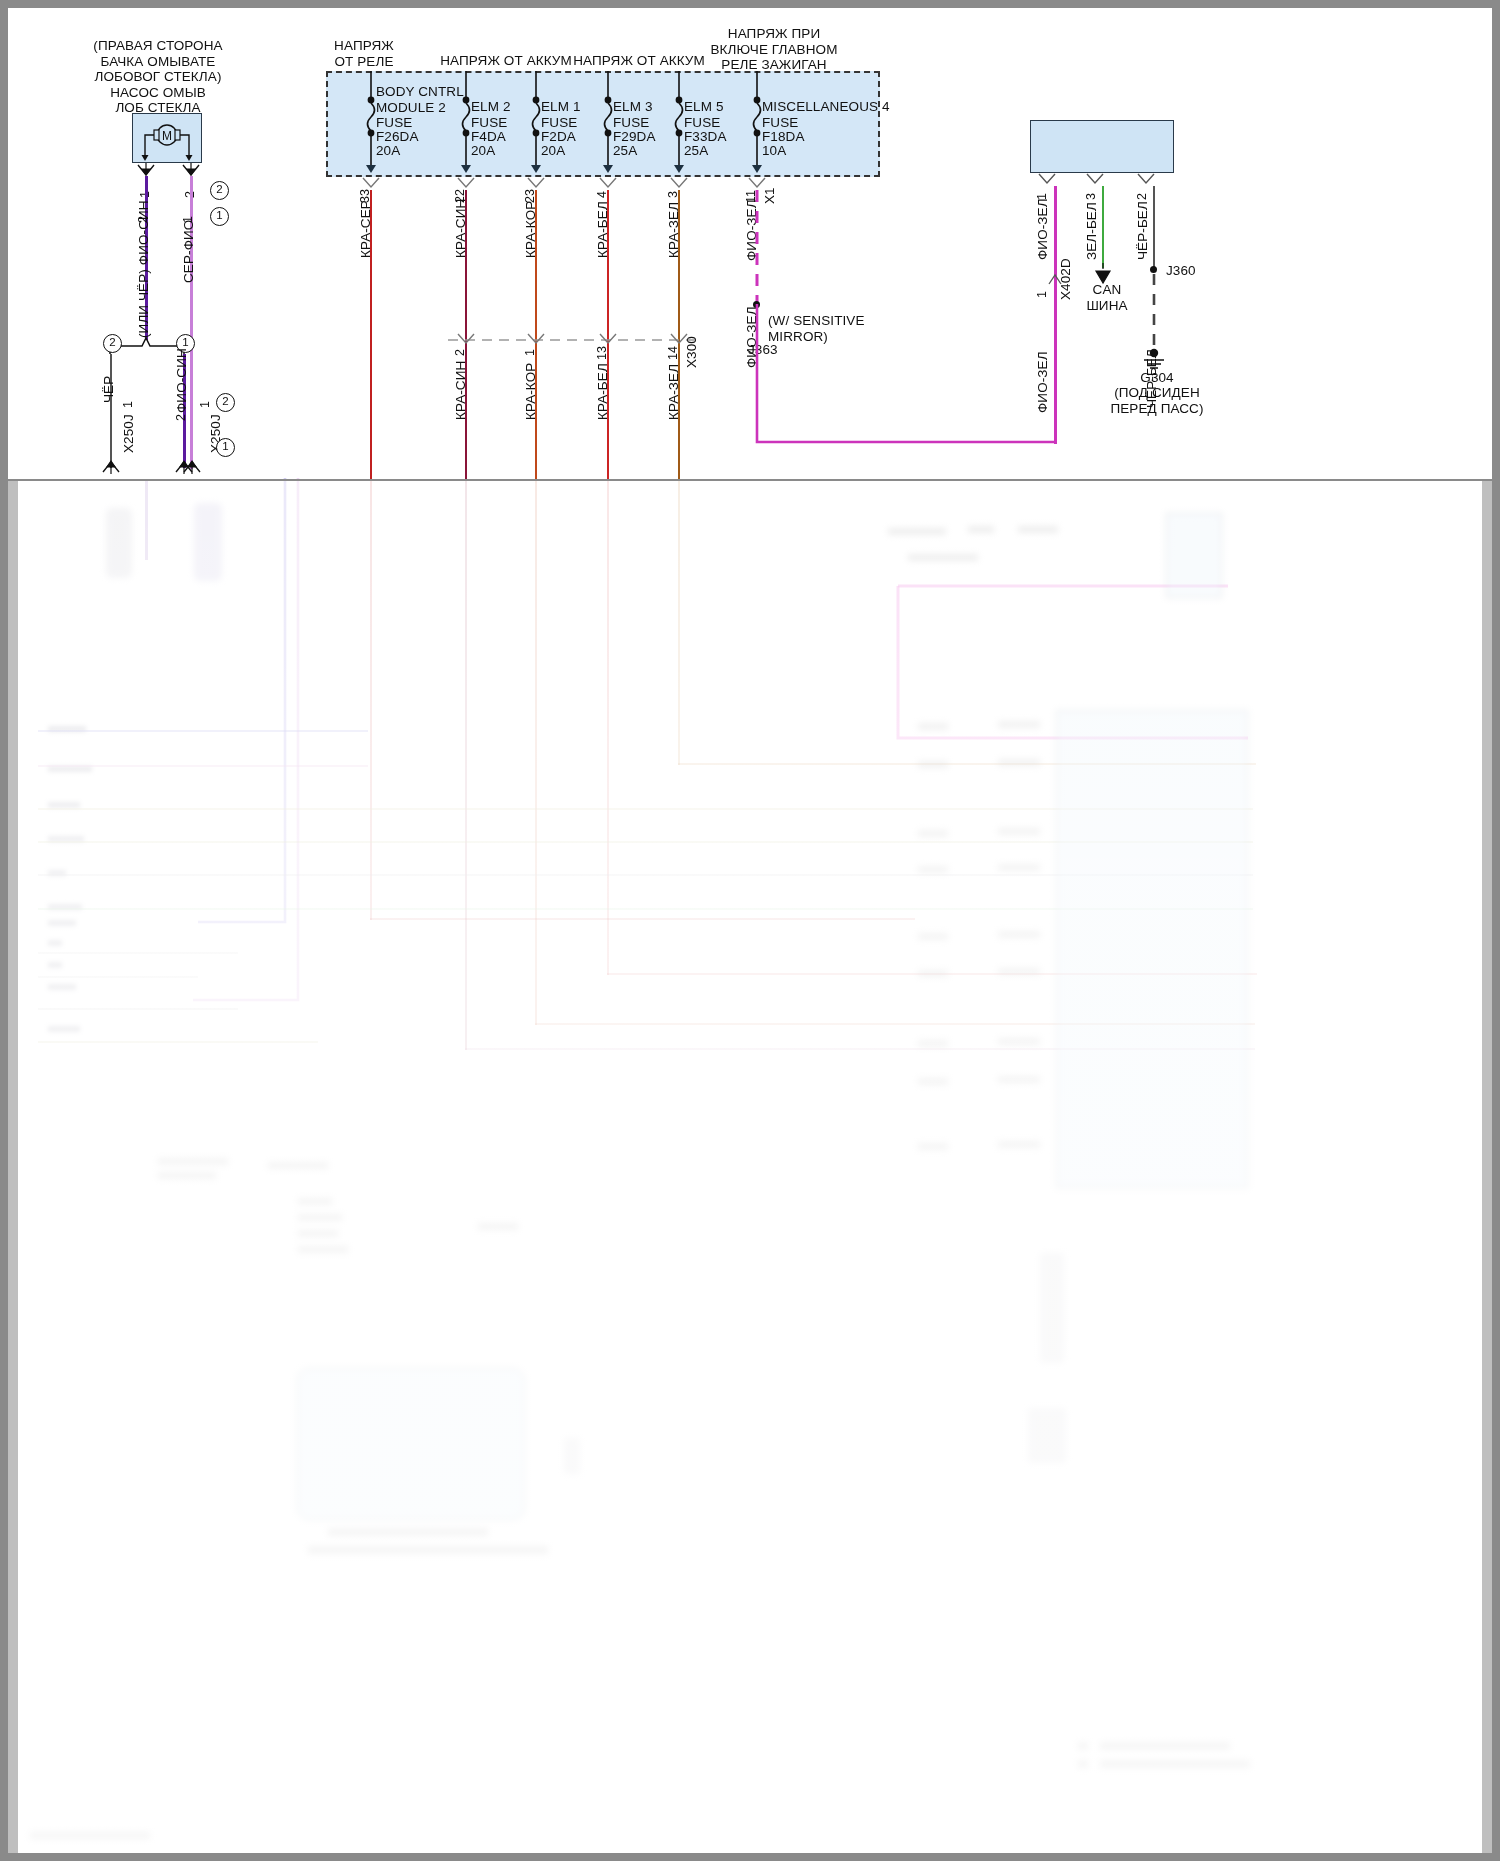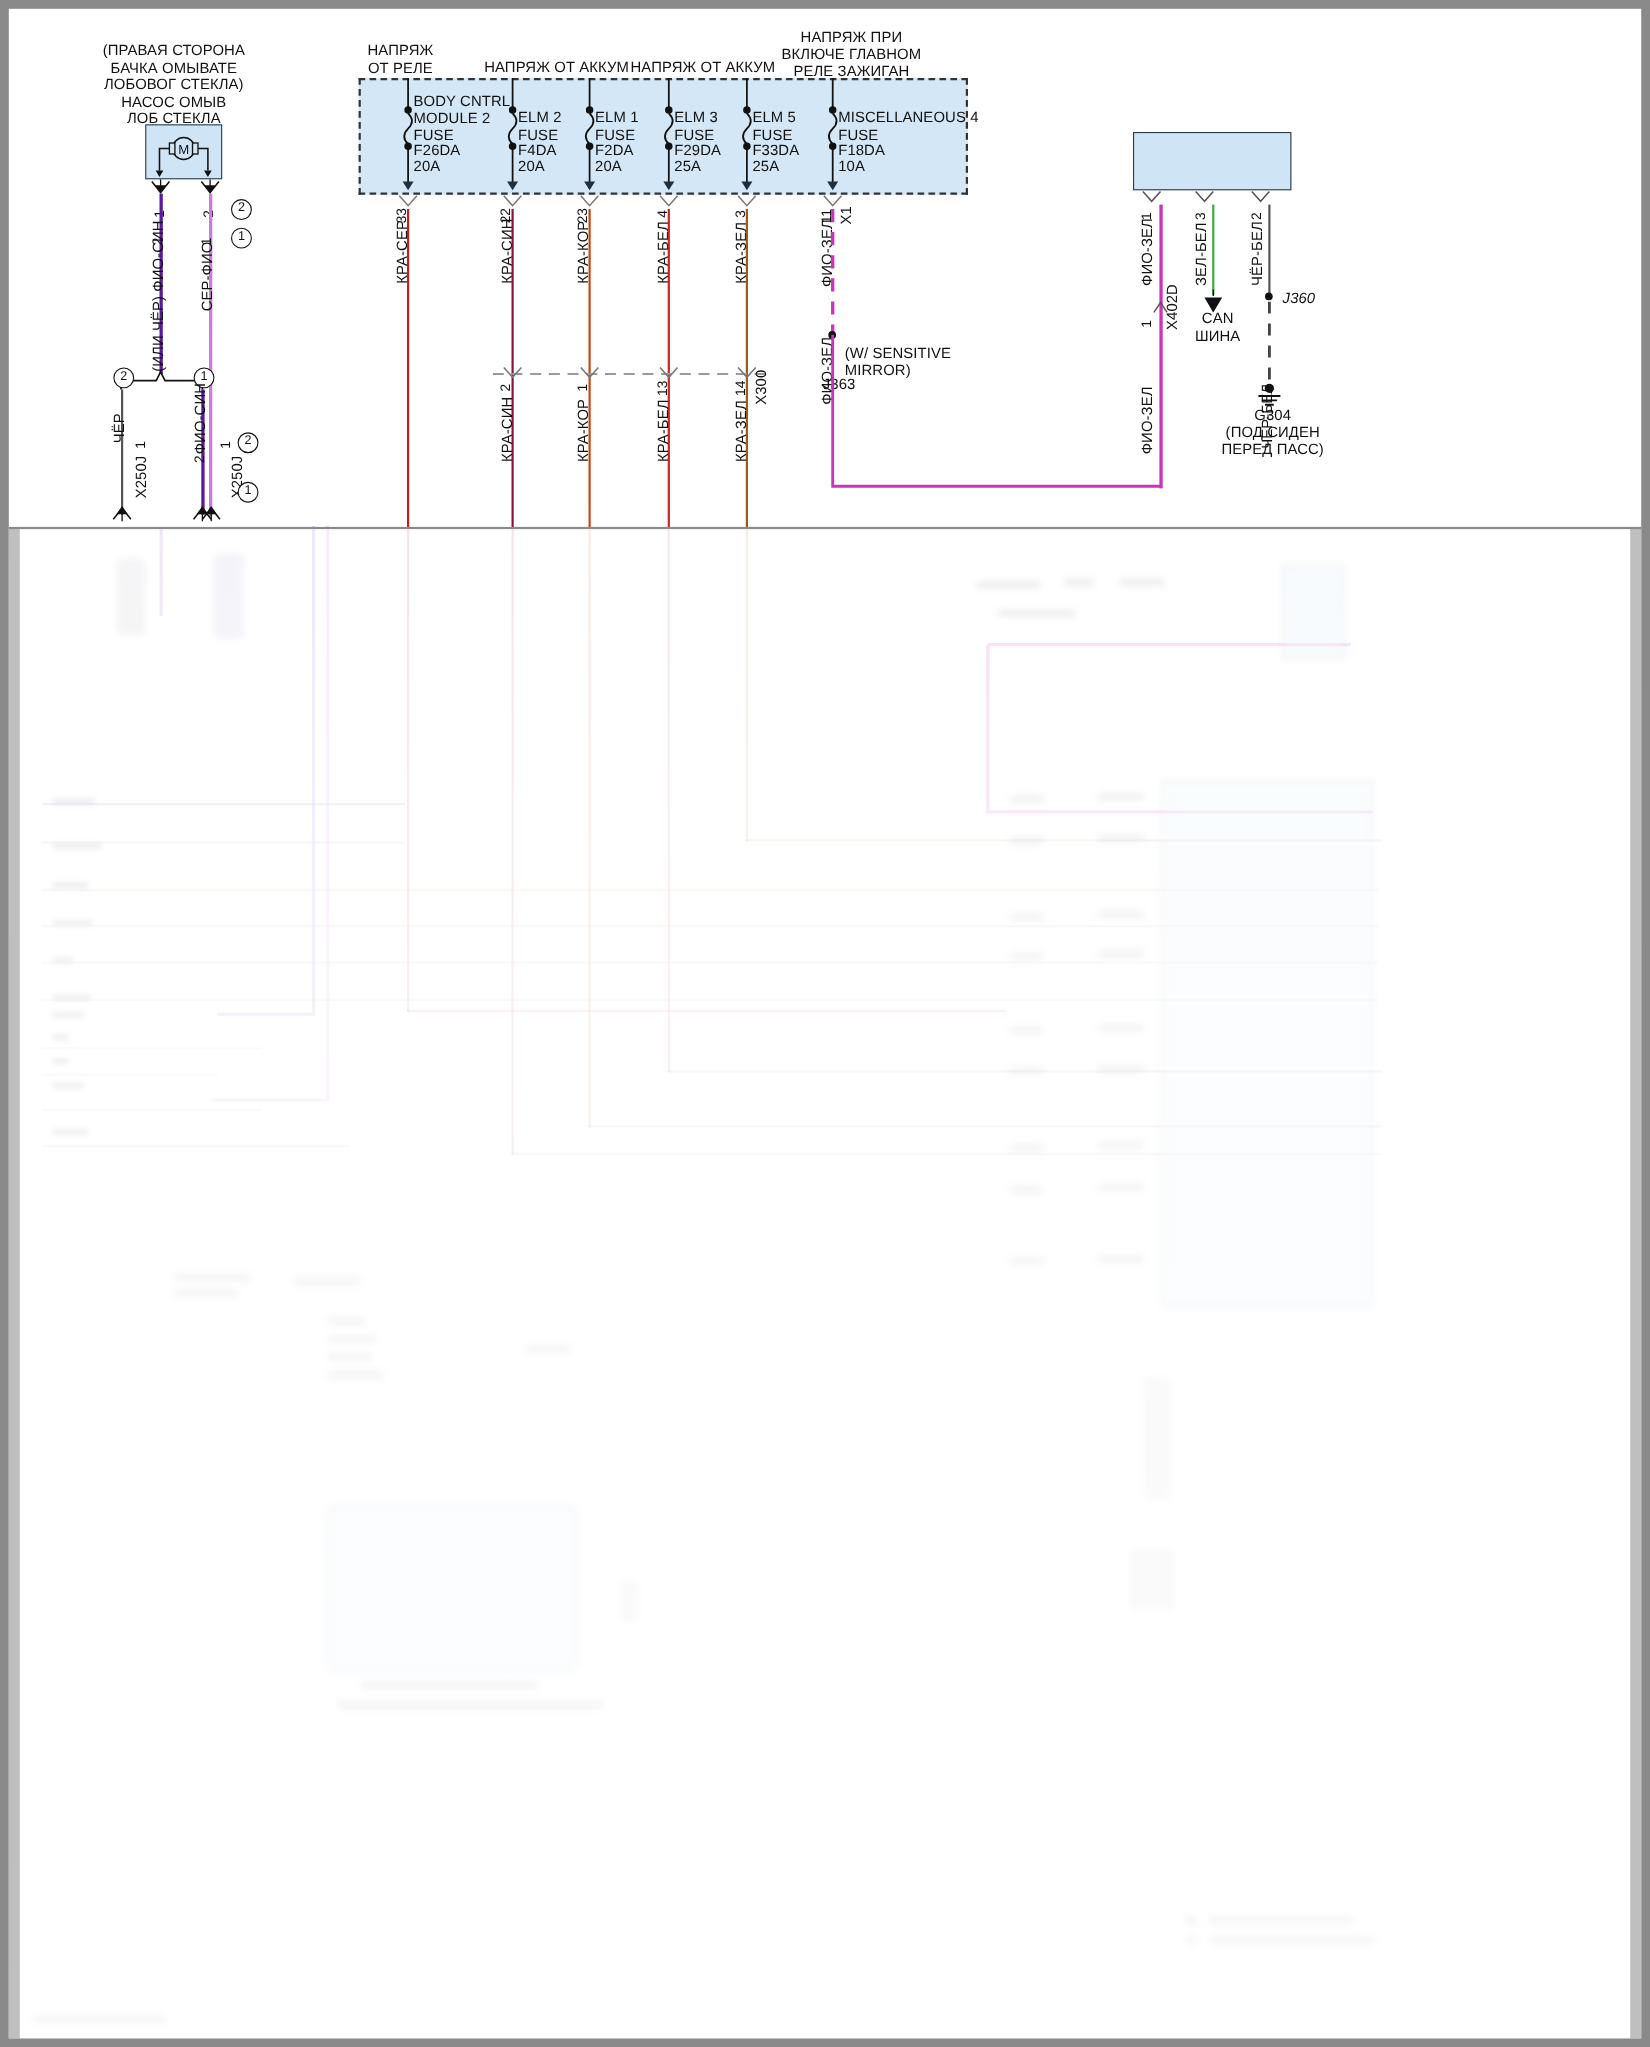--- a/index.html
+++ b/index.html
@@ -314,21 +314,21 @@
 
     <div class="vw" style="left:1094px;top:178px;height:82px;background:#3faa3f;width:2.2px;"></div>
     <svg style="position:absolute;left:1086px;top:255px;" width="18" height="22">
       <path d="M9 0 V6 M9 20 l-7 -12 h14 z" fill="#111" stroke="#111" stroke-width="1.2"></path>
     </svg>
     <div class="lbl c" style="left:1054px;top:274px;width:90px;">CAN
 ШИНА</div>
 
     <div class="vw" style="left:1145px;top:178px;height:83px;background:#555;width:2.2px;"></div>
     <div class="dot" style="left:1142px;top:258px;"></div>
-    <div class="lbl" style="left:1158px;top:255px;font-style:italic;">J360</div>
+    <div class="lbl" style="left:1158px;top:255px;">J360</div>
     <div class="vlbl" style="left:1136px;top:400px;">ЧЁР-БЕЛ</div>
     <svg style="position:absolute;left:1139px;top:266px;" width="14" height="80">
       <path d="M7 0 V76" stroke="#444" stroke-width="2.6" fill="none" stroke-dasharray="11 9"></path>
     </svg>
 
     <svg style="position:absolute;left:1132px;top:340px;" width="28" height="22">
       <circle cx="14" cy="5" r="4.2" fill="#111"></circle>
       <path d="M4 12 H24 M7 16 H21 M10 20 H18" stroke="#111" stroke-width="1.7" fill="none"></path>
     </svg>
     <div class="lbl c" style="left:1090px;top:362px;width:118px;">G304</div>

